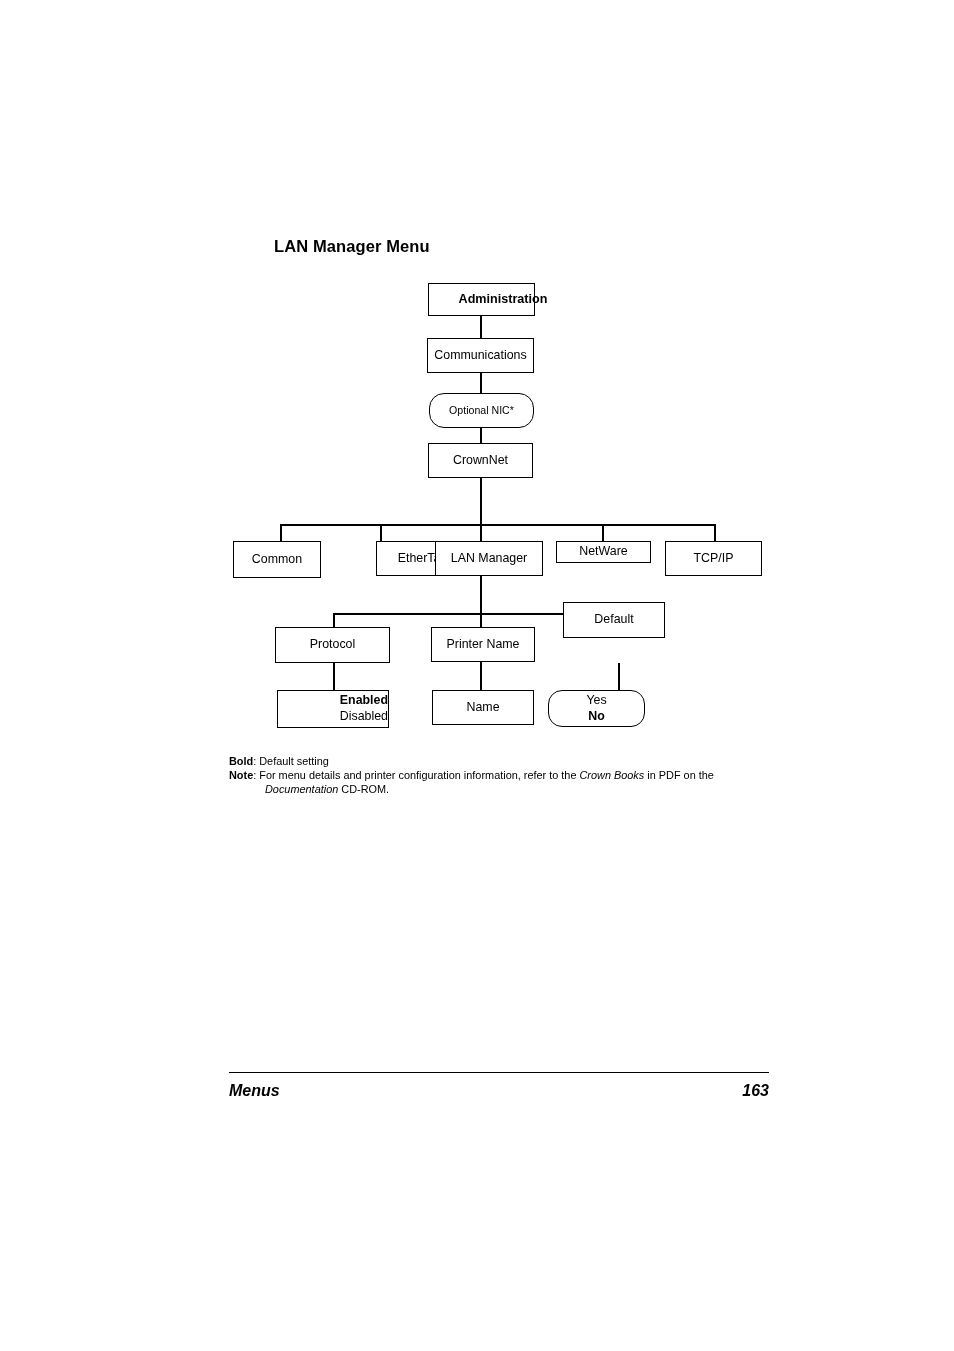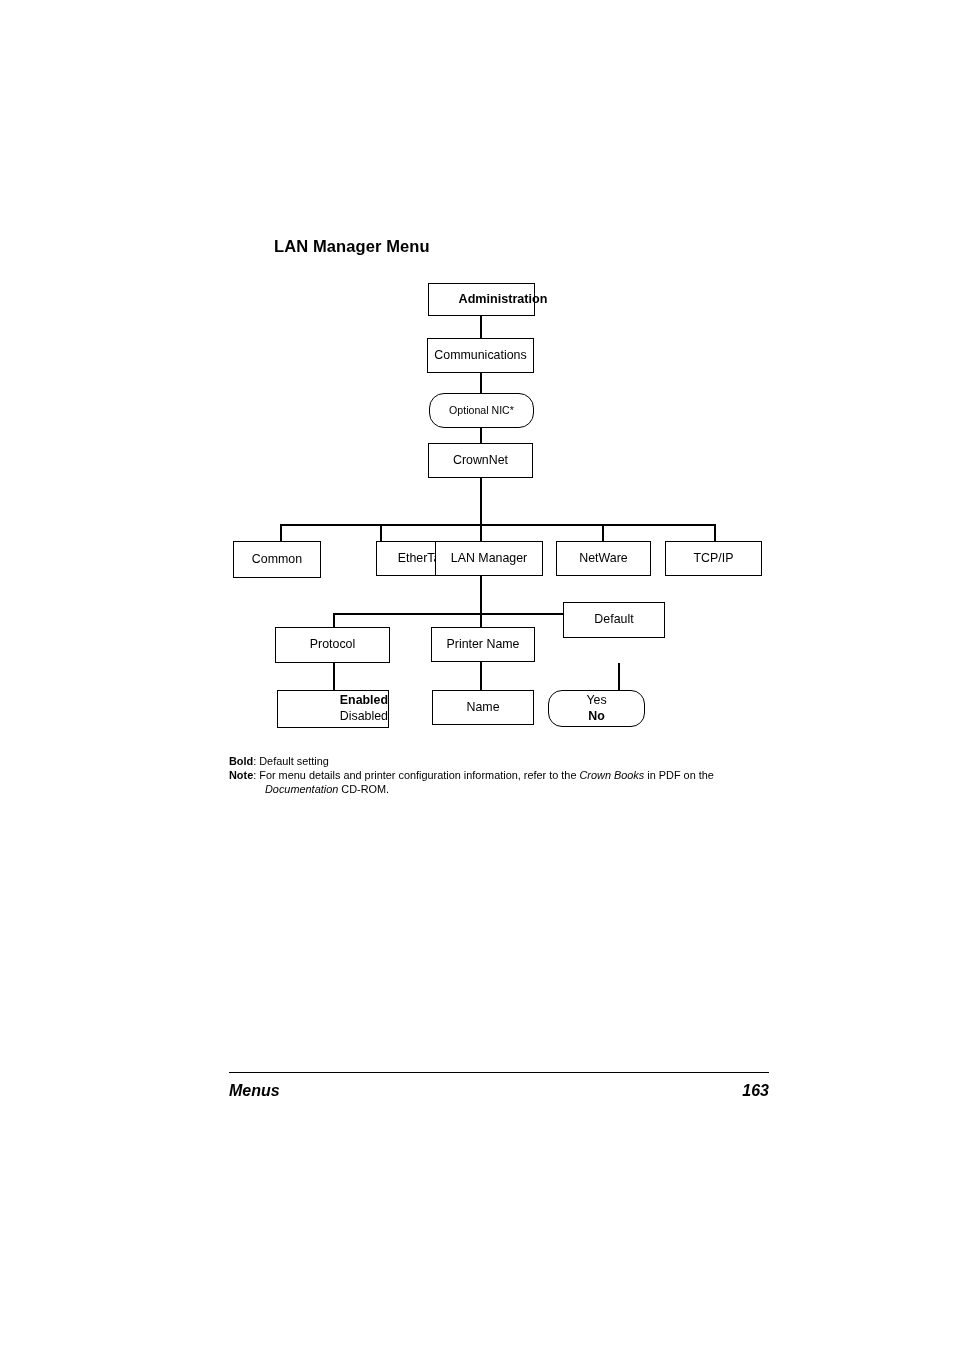--- a/index.html
+++ b/index.html
@@ -172,21 +172,21 @@
   </div>
 
   <div class="node" style="left:332px; top:541px; width:95px; height:35px;margin-left:44px;">
     <span class="ln">EtherTalk</span>
   </div>
 
   <div class="node" style="left:435px; top:541px; width:108px; height:35px;">
     <span class="ln">LAN Manager</span>
   </div>
 
-  <div class="node" style="left:556px; top:541px; width:95px; height:35px;">
+  <div class="node" style="left:556px; top:541px; width:95px; height:22px;">
     <span class="ln">NetWare</span>
   </div>
 
   <div class="node" style="left:665px; top:541px; width:97px; height:35px;">
     <span class="ln">TCP/IP</span>
   </div>
 
   <div class="node" style="left:275px; top:627px; width:115px; height:36px;">
     <span class="ln">Protocol</span>
   </div>

